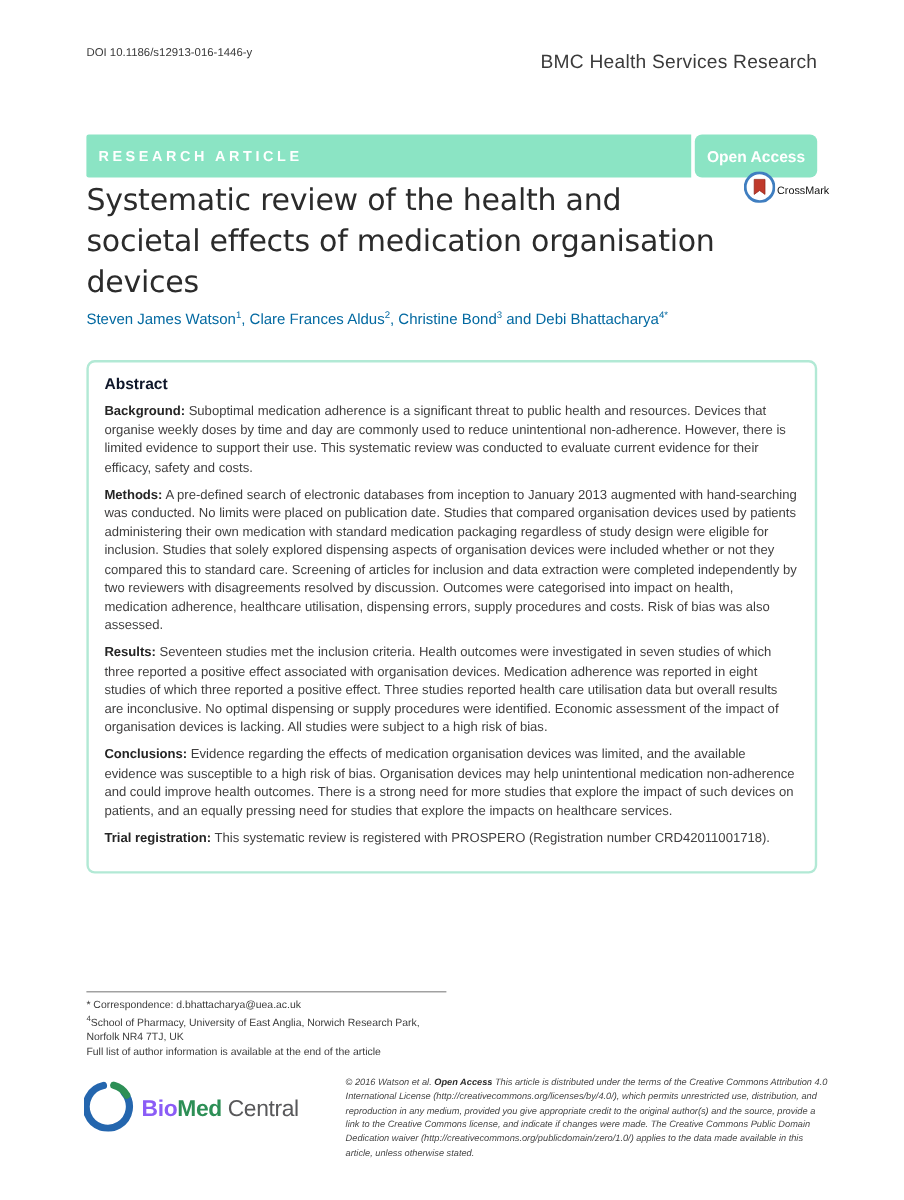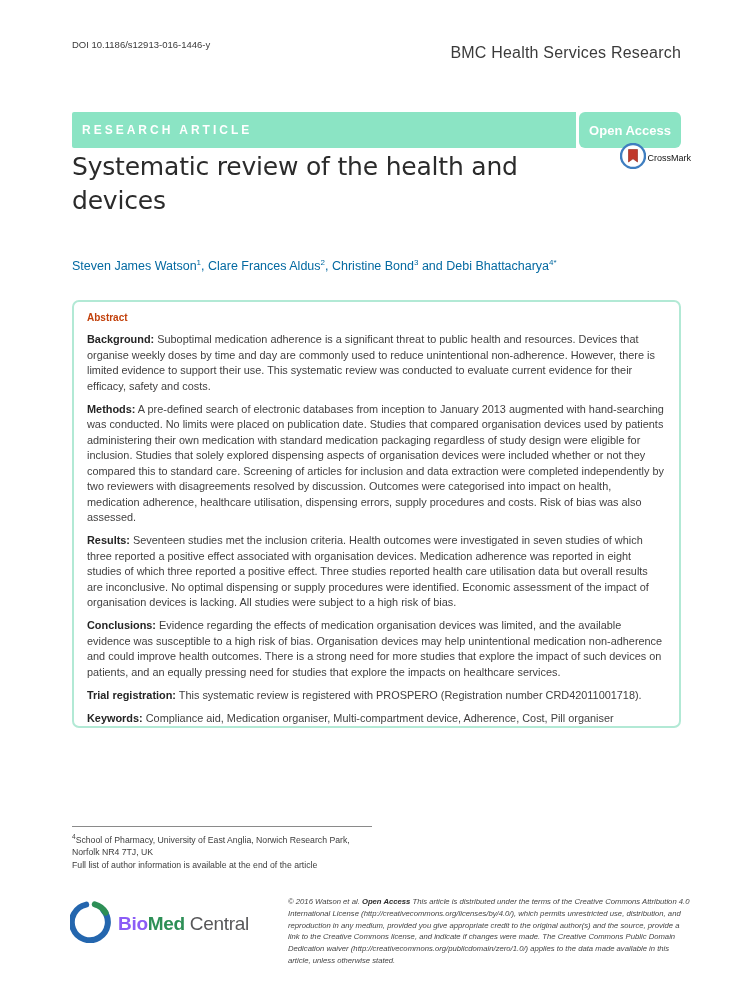--- a/index.html
+++ b/index.html
@@ -63,21 +63,21 @@
     font-size: 12.5px; color: #0369a1;
   }
   .authors sup { font-size: 8px; }
 
   
   .abstract-box {
     position: absolute; top: 300px; left: 72px; width: 609px; height: 428px;
     border: 2px solid #b2e9d5; border-radius: 7px;
     padding: 9px 13px 10px 13px;
   }
-  .abstract-box h2 { font-size: 10px; color: #c2410c; margin: 1px 0 9px 0; }
+  .abstract-box h2 { font-size: 13px; color: #0f172a; margin: 1px 0 9px 0; }
   .abstract-box p {
     font-size: 10.9px; line-height: 15.5px; color: #403f3f;
     margin-bottom: 7.5px; text-align: left;
   }
   .abstract-box p b { color: #252525; }
 
   
   .footnote-rule {
     position: absolute; top: 826px; left: 72px; width: 300px; height: 0;
     border-top: 1px solid #8a8a8a;
@@ -129,39 +129,40 @@
       <svg width="26" height="26" viewBox="0 0 26 26">
         <circle cx="13" cy="13" r="12" fill="#ffffff" stroke="#3f7ec0" stroke-width="2.4"></circle>
         <path d="M8.5 6.5 h9 v12.5 l-4.5 -3.2 -4.5 3.2 z" fill="#c0392b" stroke="#8e2417" stroke-width="0.6"></path>
       </svg>
     </span>
     <span class="crossmark-label">CrossMark</span>
   </div>
 
   <h1 class="title">
     <span class="tline">Systematic review of the health and</span>
+    <span class="tline">societal effects of medication organisation</span>
     <span class="tline">devices</span>
   </h1>
 
   <div class="authors">
     <span><span>Steven James Watson</span><sup>1</sup><span>, </span></span><span><span>Clare Frances Aldus</span><sup>2</sup><span>, </span></span><span><span>Christine Bond</span><sup>3</sup><span> and </span></span><span><span>Debi Bhattacharya</span><sup>4*</sup><span></span></span>
   </div>
 
   <div class="abstract-box">
     <h2>Abstract</h2>
     <p><b>Background:</b><span> Suboptimal medication adherence is a significant threat to public health and resources. Devices that organise weekly doses by time and day are commonly used to reduce unintentional non-adherence. However, there is limited evidence to support their use. This systematic review was conducted to evaluate current evidence for their efficacy, safety and costs.</span></p>
     <p><b>Methods:</b><span> A pre-defined search of electronic databases from inception to January 2013 augmented with hand-searching was conducted. No limits were placed on publication date. Studies that compared organisation devices used by patients administering their own medication with standard medication packaging regardless of study design were eligible for inclusion. Studies that solely explored dispensing aspects of organisation devices were included whether or not they compared this to standard care. Screening of articles for inclusion and data extraction were completed independently by two reviewers with disagreements resolved by discussion. Outcomes were categorised into impact on health, medication adherence, healthcare utilisation, dispensing errors, supply procedures and costs. Risk of bias was also assessed.</span></p>
     <p><b>Results:</b><span> Seventeen studies met the inclusion criteria. Health outcomes were investigated in seven studies of which three reported a positive effect associated with organisation devices. Medication adherence was reported in eight studies of which three reported a positive effect. Three studies reported health care utilisation data but overall results are inconclusive. No optimal dispensing or supply procedures were identified. Economic assessment of the impact of organisation devices is lacking. All studies were subject to a high risk of bias.</span></p>
     <p><b>Conclusions:</b><span> Evidence regarding the effects of medication organisation devices was limited, and the available evidence was susceptible to a high risk of bias. Organisation devices may help unintentional medication non-adherence and could improve health outcomes. There is a strong need for more studies that explore the impact of such devices on patients, and an equally pressing need for studies that explore the impacts on healthcare services.</span></p>
     <p><b>Trial registration:</b><span> This systematic review is registered with PROSPERO (Registration number CRD42011001718).</span></p>
-    <p><b>Keywords:</b><span> Compliance aid, Medication organiser, Multi-compartment device, Adherence, Cost, Pill organiser</span></p>
   </div>
 
   <div class="footnote-rule"></div>
   <div class="footnotes">
+    <div>* Correspondence: d.bhattacharya@uea.ac.uk</div>
     <div><sup>4</sup><span>School of Pharmacy, University of East Anglia, Norwich Research Park,</span></div>
     <div>Norfolk NR4 7TJ, UK</div>
     <div>Full list of author information is available at the end of the article</div>
   </div>
 
   <div class="footer-logo">
     <span>
       <svg width="42" height="42" viewBox="0 0 42 42">
 
         <path d="M 16.2 3.6 A 18 18 0 1 0 33.5 9.5" fill="none" stroke="#2466ae" stroke-width="6" stroke-linecap="round"></path>

